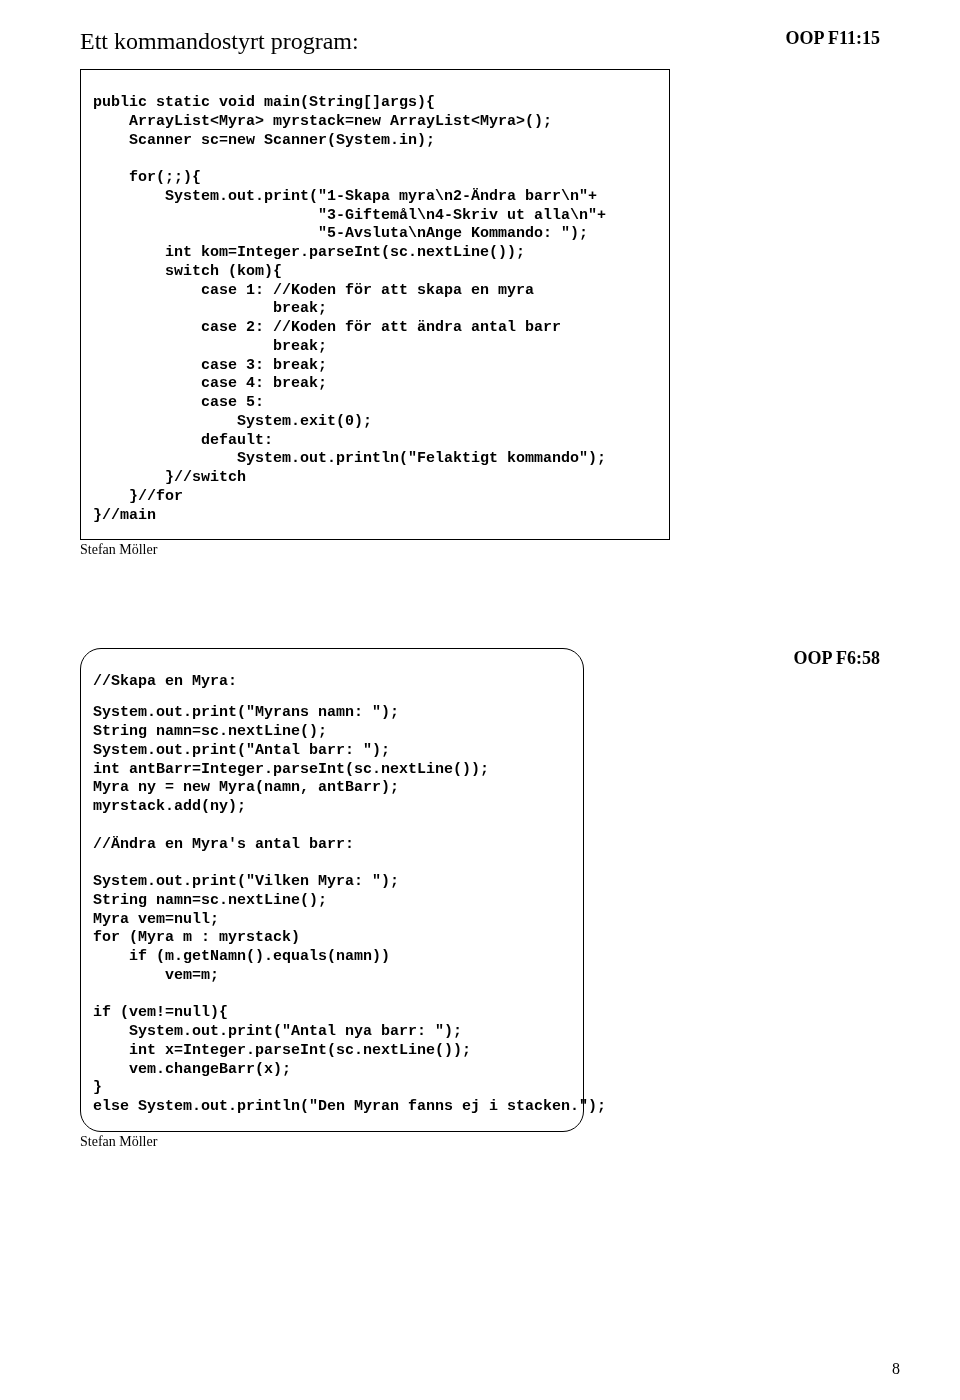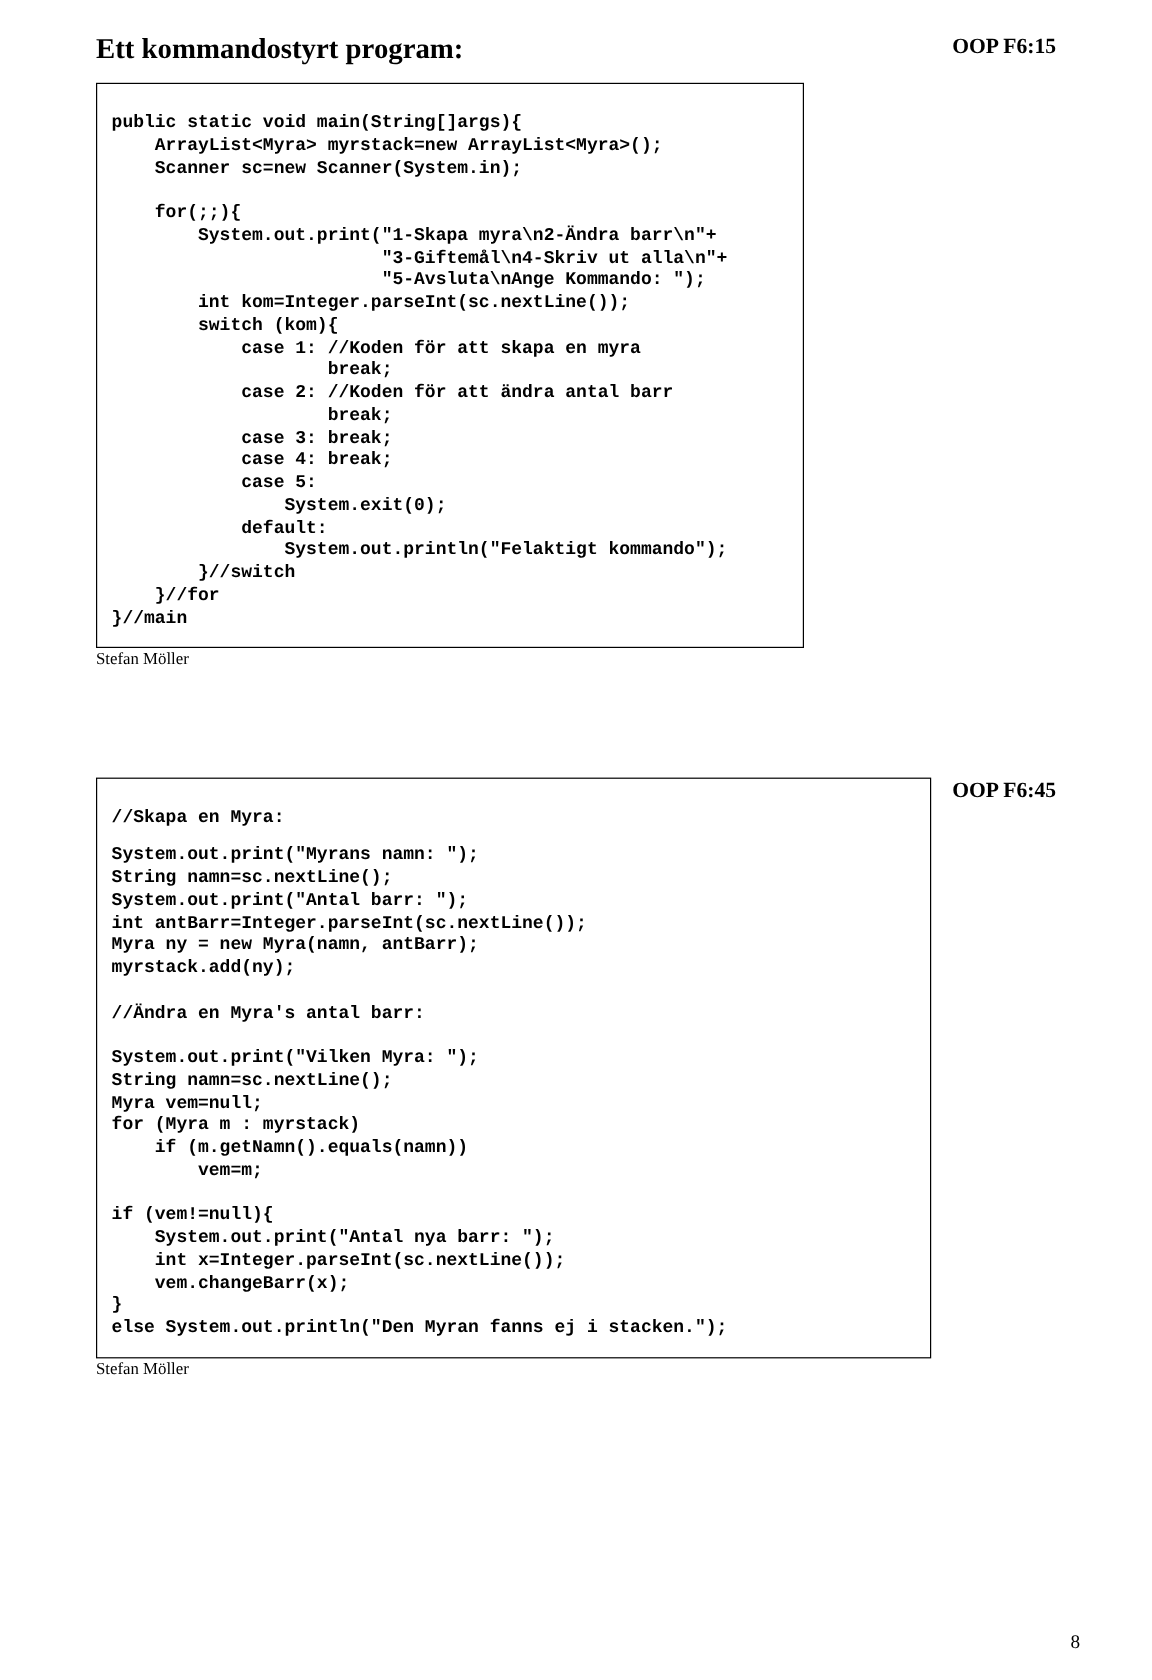--- a/index.html
+++ b/index.html
@@ -25,30 +25,31 @@
   .slide-label {
     position: absolute;
     right: 0;
     top: 0;
     font-weight: bold;
     font-size: 18px;
   }
   .slide-title {
     font-size: 24px;
     margin: 0 0 14px 0;
-    font-weight: bold;
+    font-weight: normal;
   }
   .code-box {
     border: 1.5px solid #000;
     padding: 24px 12px 14px 12px;
     width: 590px;
     box-sizing: border-box;
   }
   .code-box.second {
-    width: 696px;
+    width: 504px;
+    border-radius: 21px;
   }
   pre {
     margin: 0;
     font-family: "Courier New", Courier, monospace;
     font-size: 15px;
     line-height: 1.25;
     font-weight: bold;
     white-space: pre;
   }
   .comment-head {
@@ -69,21 +70,21 @@
     right: 60px;
     font-size: 16px;
   }
 </style>
 </head>
 <body>
 
 <div class="page">
 
   <div class="slide">
-    <div class="slide-label">OOP F6:15</div>
+    <div class="slide-label">OOP F11:15</div>
     <div class="slide-title">Ett kommandostyrt program:</div>
     <div class="code-box">
       <pre>public static void main(String[]args){
     ArrayList&lt;Myra&gt; myrstack=new ArrayList&lt;Myra&gt;();
     Scanner sc=new Scanner(System.in);
 
     for(;;){
         System.out.print("1-Skapa myra\n2-Ändra barr\n"+
                          "3-Giftemål\n4-Skriv ut alla\n"+
                          "5-Avsluta\nAnge Kommando: ");
@@ -102,21 +103,21 @@
         }//switch
     }//for
 }//main</pre>
     </div>
     <div class="author" style="width:730px;">Stefan Möller</div>
   </div>
 
   <div style="height:40px;"></div>
 
   <div class="slide">
-    <div class="slide-label">OOP F6:45</div>
+    <div class="slide-label">OOP F6:58</div>
     <div class="code-box second">
       <div class="comment-head">//Skapa en Myra:</div>
       <pre>System.out.print("Myrans namn: ");
 String namn=sc.nextLine();
 System.out.print("Antal barr: ");
 int antBarr=Integer.parseInt(sc.nextLine());
 Myra ny = new Myra(namn, antBarr);
 myrstack.add(ny);
 
 //Ändra en Myra's antal barr:

